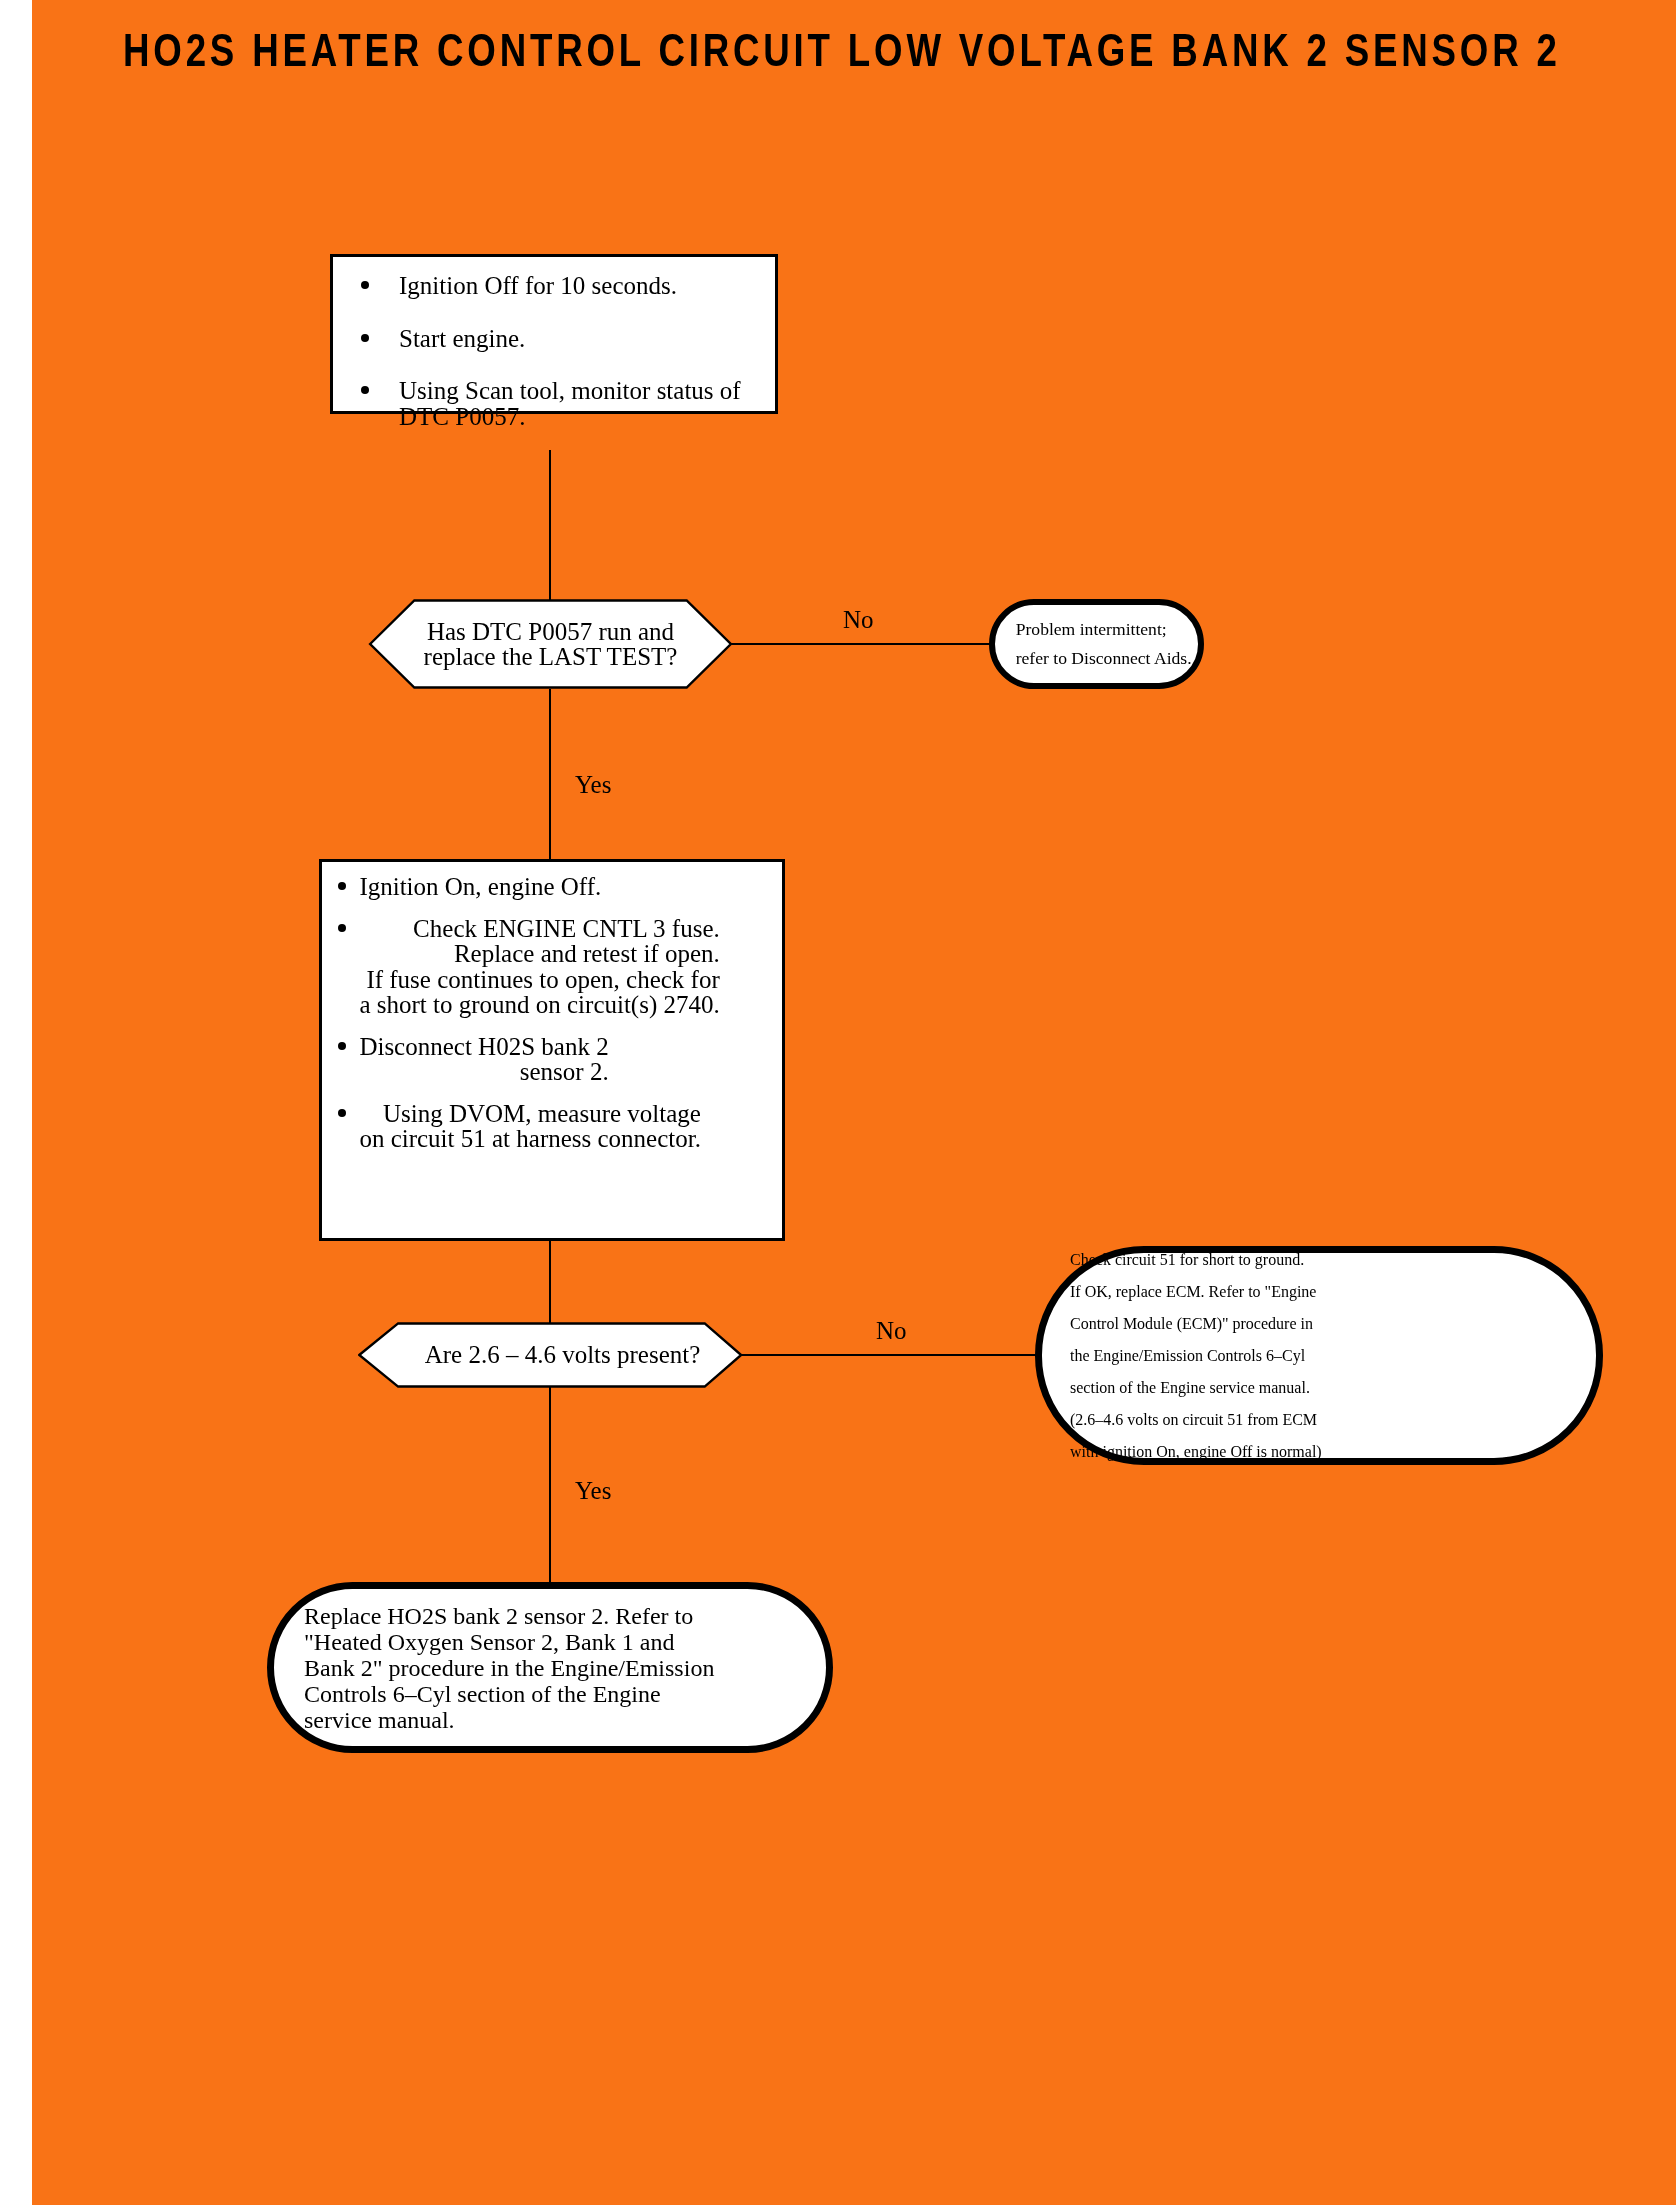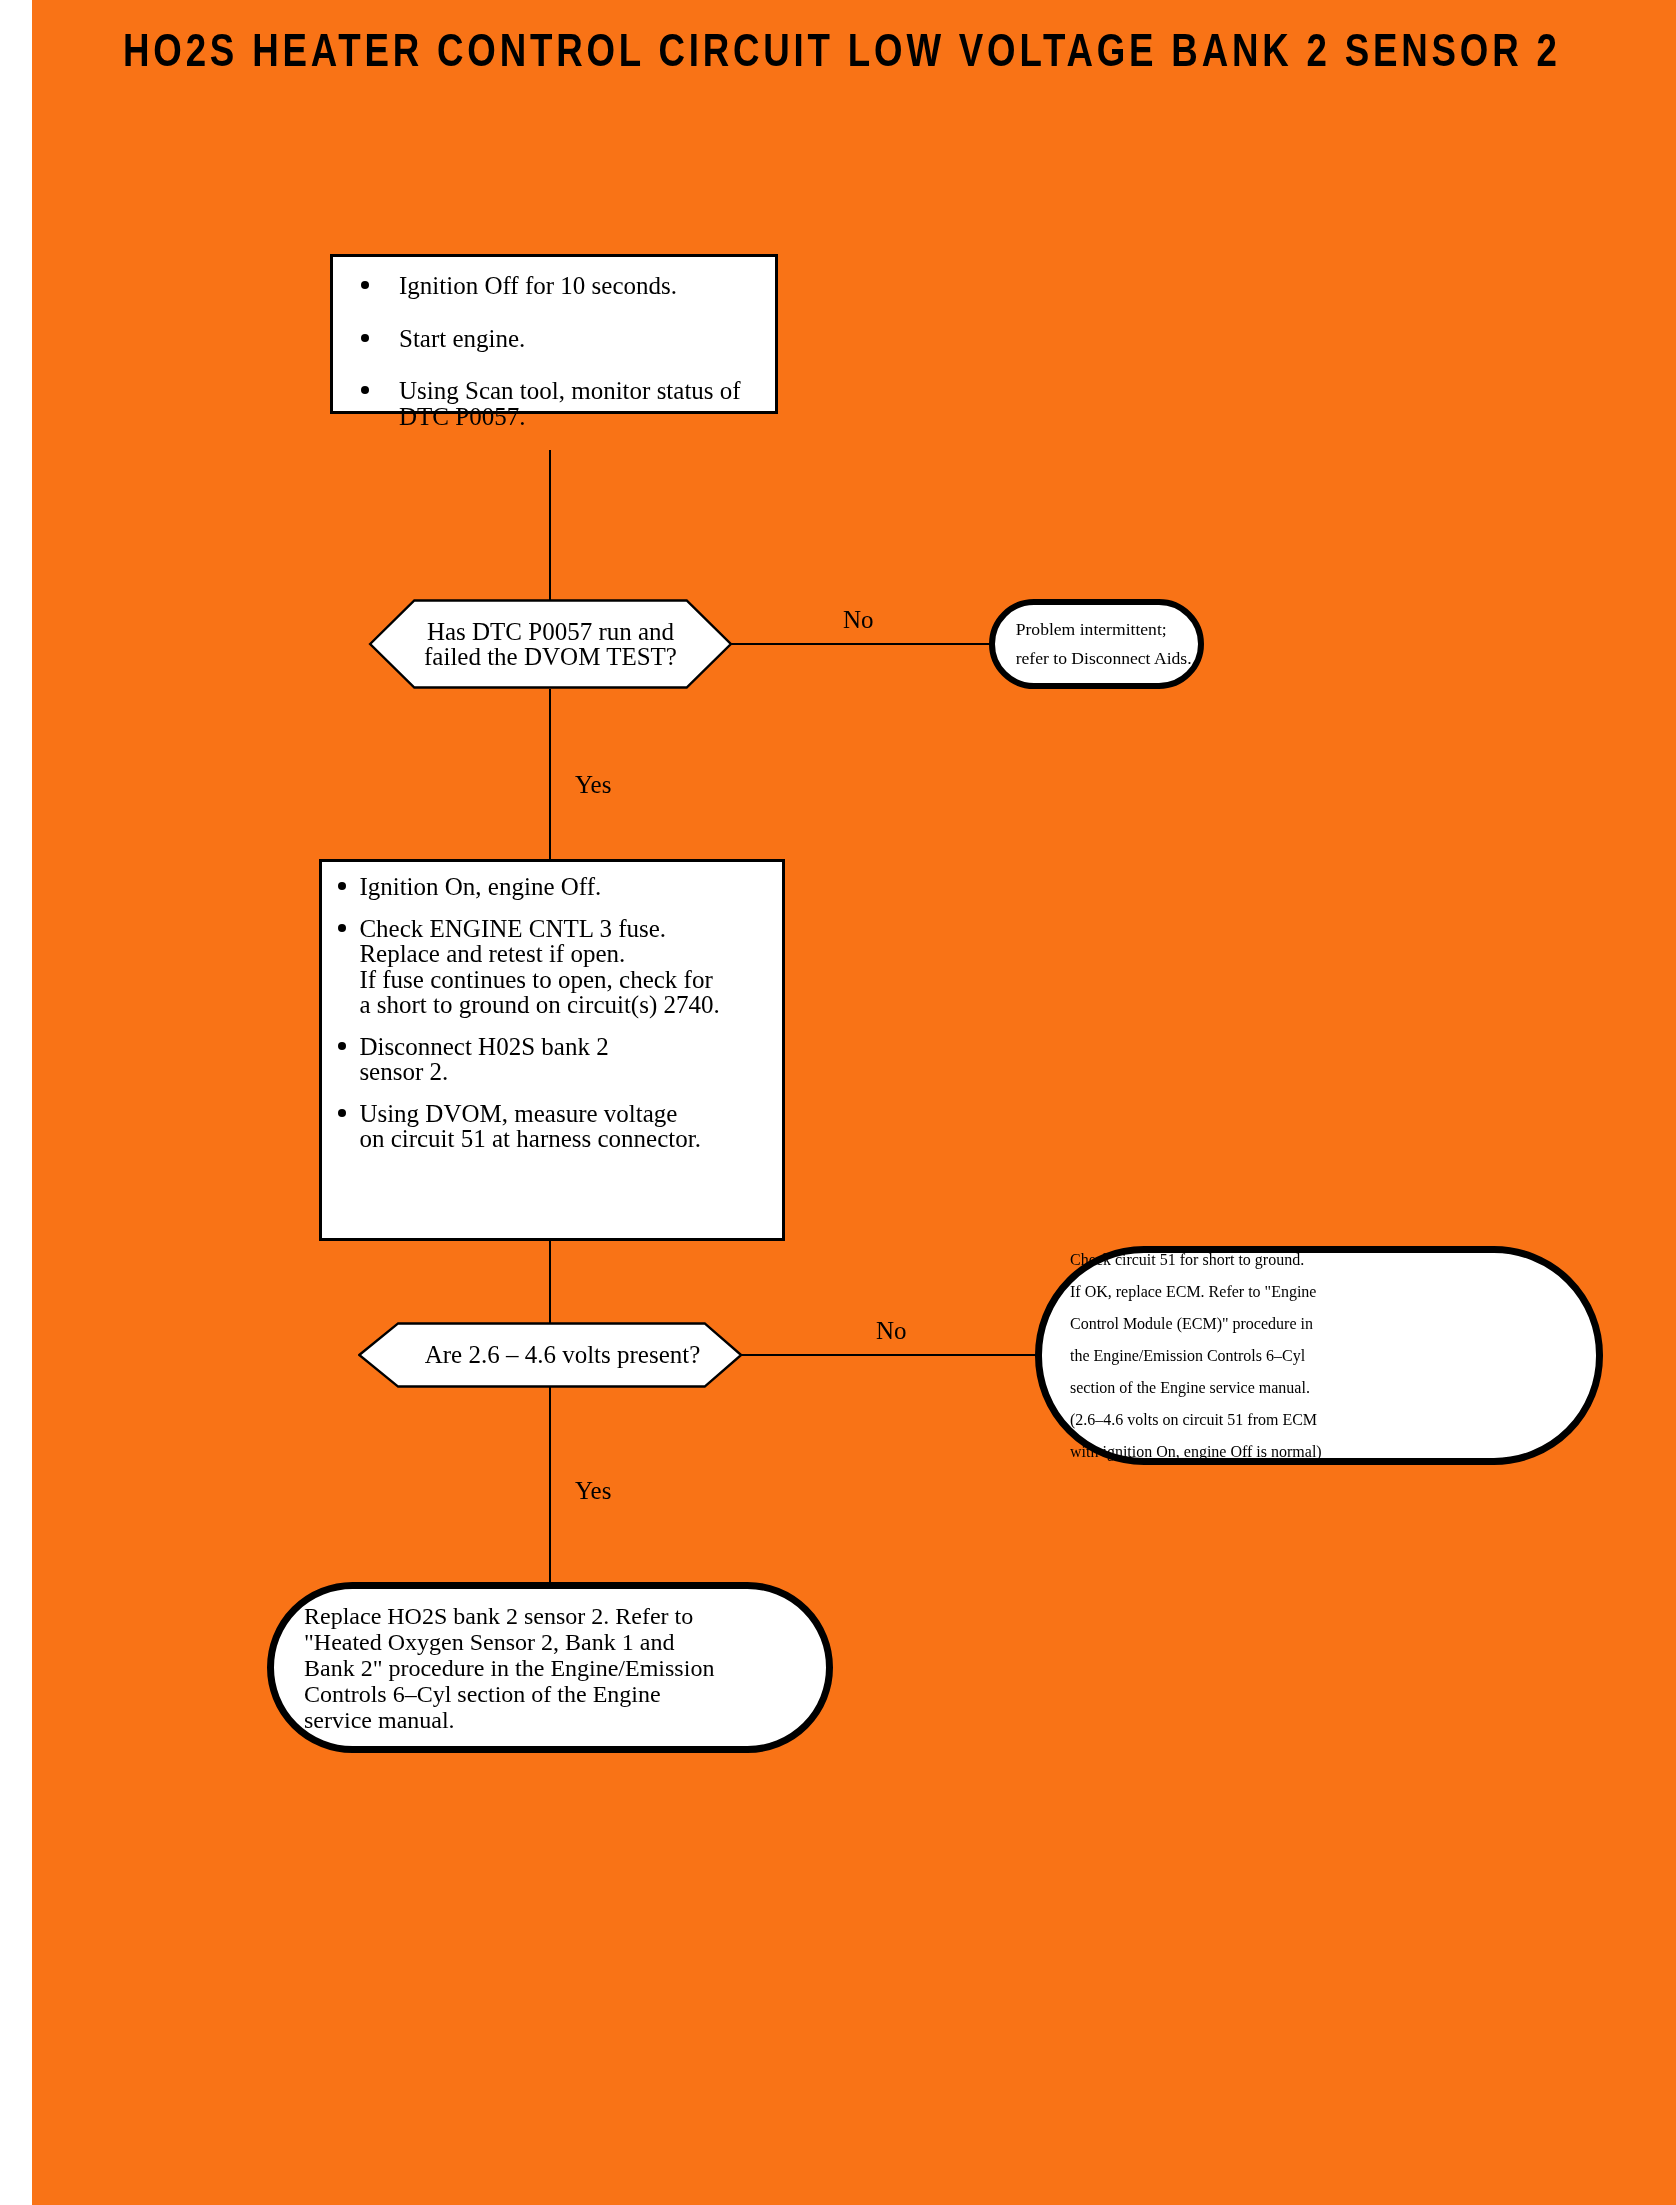--- a/index.html
+++ b/index.html
@@ -50,21 +50,21 @@
     margin-top: 8px;
   }
   .bullet-text {
     font-size: 25px;
     line-height: 25.5px;
     white-space: pre;
   }
   #box1 { left: 298px; top: 254px; width: 448px; height: 160px; padding: 16px 0 0 28px; }
   #box1 .bullet-item { margin-bottom: 27px; }
   #box1 .bullet-text { margin-left: 30px; }
-  #box2 { left: 287px; top: 859px; width: 466px; height: 382px; padding: 12px 0 0 16px; }
+  #box2 { left: 287px; top: 859px; width: 466px; height: 382px; padding: 12px 0 0 16px; text-align: right; }
   #box2 .bullet-item { margin-bottom: 16px; }
   #box2 .bullet-text { margin-left: 13.4px; }
 
   
   .hex-svg { position: absolute; z-index: 2; }
   .hex-text {
     position: absolute;
     z-index: 3;
     display: flex;
     align-items: center;
@@ -136,21 +136,21 @@
       <span class="bullet"></span>
       <span class="bullet-text">Using Scan tool, monitor status of
 DTC P0057.</span>
     </div>
   </div>
 
   <svg class="hex-svg" id="hex1-svg" width="365" height="92" viewBox="0 0 600 152">
     <polygon points="2,76 75,4 525,4 598,76 525,148 75,148" fill="#ffffff" stroke="#000000" stroke-width="4"></polygon>
   </svg>
   <div class="hex-text" id="hex1-text">Has DTC P0057 run and
-failed the DVOM TEST?</div>
+replace the LAST TEST?</div>
 
   <div class="edge-label" id="label-no-1">No</div>
   <div class="terminal" id="terminal1">
     <div class="terminal-text">Problem intermittent;
 refer to Disconnect Aids.</div>
   </div>
 
   <div class="edge-label" id="label-yes-1">Yes</div>
 
   <div class="process-box" id="box2">

